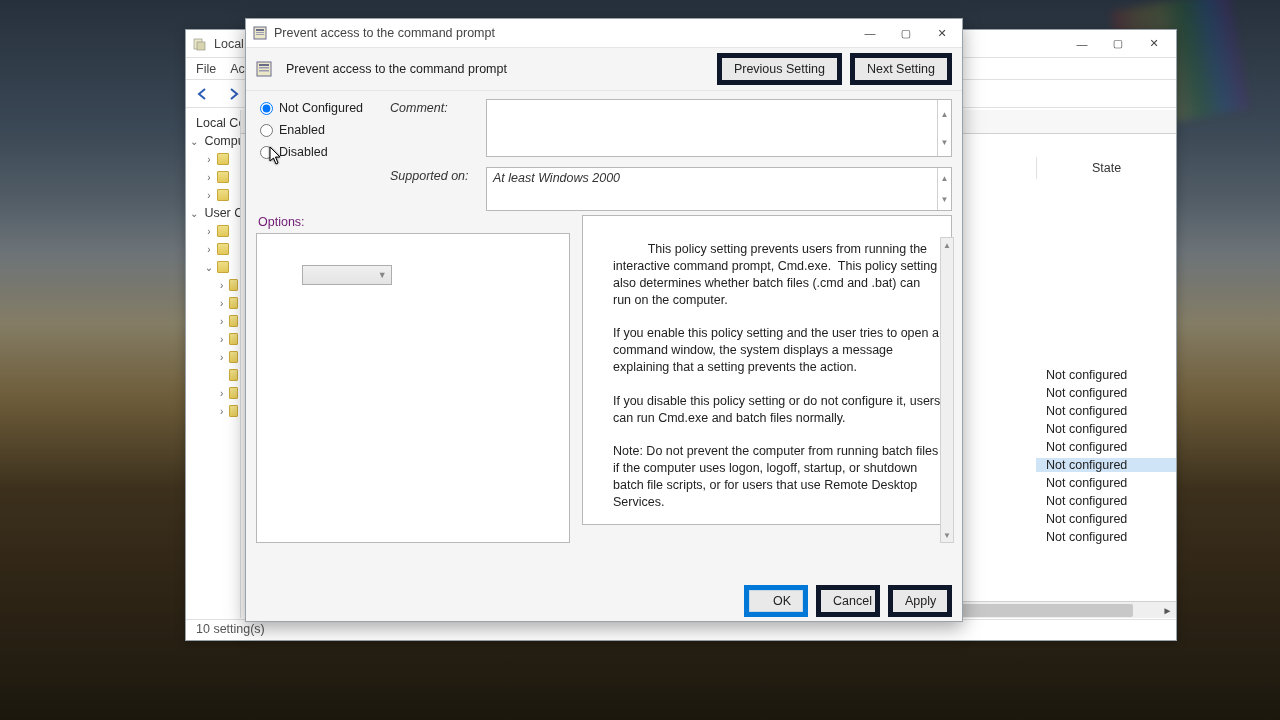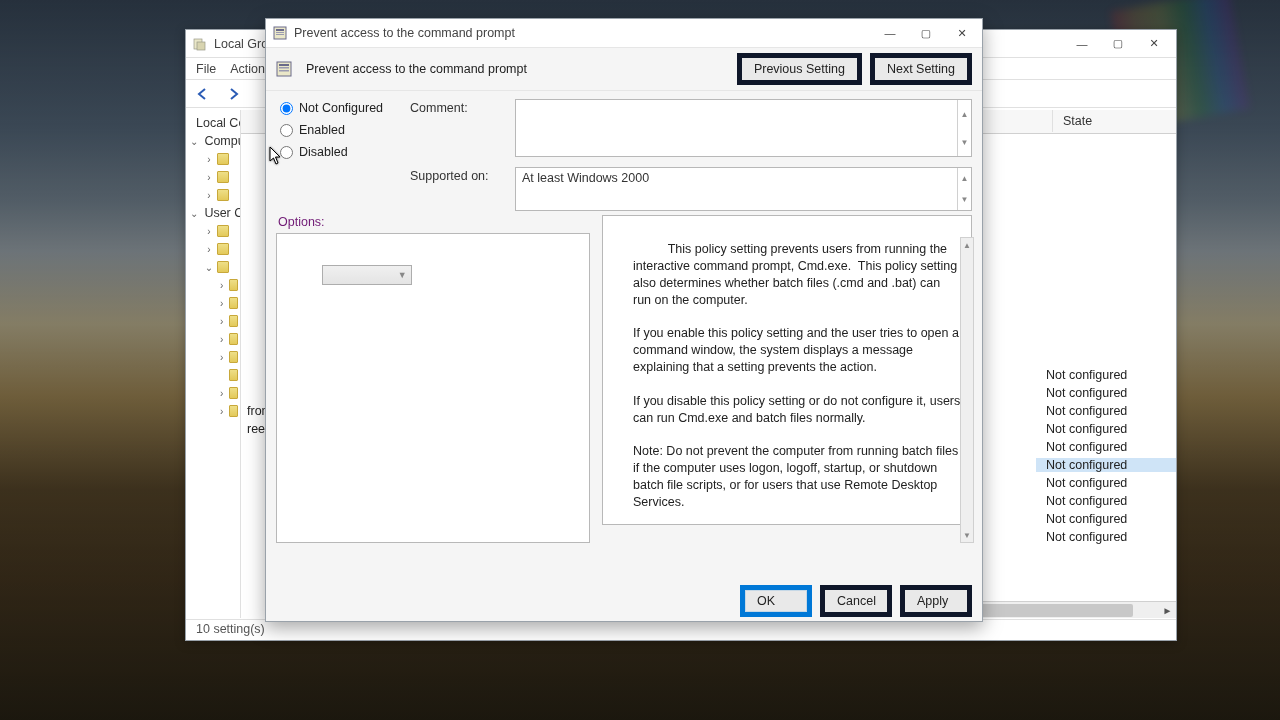--- a/index.html
+++ b/index.html
@@ -48,37 +48,37 @@
   .tree { width: 55px; border-right: 1px solid #e0e0e0; overflow: hidden; padding: 4px 2px 4px 4px; }
   .tree-row { display: flex; align-items: center; gap: 3px; height: 18px; white-space: nowrap; color: #333; }
   .tree-row .chev { width: 10px; text-align: center; color: #666; font-size: 10px; }
   .tree-icn { width: 12px; height: 12px; display: inline-block; }
   .icn-folder { background: linear-gradient(#eedf88, #e3c95a); border: 1px solid #c8a83a; border-radius: 1px; }
   .icn-root { background: radial-gradient(circle at 30% 30%, #8ec9f2, #2e7fbf); border-radius: 2px; }
   .icn-comp { background: linear-gradient(#bfd9ff, #7aa8e0); border-radius: 1px; }
   .icn-user { background: linear-gradient(#f0c080, #e0a860); border-radius: 50%; }
   .list { flex: 1; position: relative; }
   .list-header { position: absolute; top: 0; left: 0; right: 0; height: 24px; background: #f7f7f7; border-bottom: 1px solid #d0d0d0; display: flex; }
-  .col-state { position: absolute; right: 0; width: 124px; text-align: left; padding: 4px 10px; color: #333; border-left: 1px solid #e0e0e0; }
+  .col-state { position: absolute; right: 0; width: 140px; text-align: center; padding: 4px 10px; color: #333; border-left: 1px solid #e0e0e0; margin-top: 47px; }
   .list-rows { position: absolute; top: 24px; left: 0; right: 0; padding-top: 232px; }
   .lrow { height: 18px; display: flex; align-items: center; }
   .lrow .setting-cell { position: absolute; left: 0; right: 140px; padding-left: 6px; white-space: nowrap; overflow: hidden; }
   .lrow.sel .setting-cell { background: #cfe4f7; }
   .lrow .state-cell { position: absolute; right: 0; width: 140px; padding: 0 10px; }
   .lrow.sel .state-cell  { background: #cfe4f7; }
   .hscroll { position: absolute; bottom: 0; left: 55px; right: 0; height: 17px; background: #efefef; border-top: 1px solid #d0d0d0; }
   .hscroll .thumb { position: absolute; left: 2px; top: 2px; width: 70%; height: 13px; background: #c8c8c8; border-radius: 2px; }
   .hscroll .arrow { position: absolute; top: 0; width: 17px; height: 17px; display: flex; align-items: center; justify-content: center; color: #555; font-size: 10px; }
   .statusbar { position: absolute; left: 0; right: 0; bottom: 0; height: 21px; border-top: 1px solid #e0e0e0; padding: 2px 10px; color: #555; }
 
   
   .dlg {
     position: absolute;
     left: 245px; top: 18px; width: 718px; height: 604px;
-    background: #f5f5f5; border: 1px solid #9aa2aa; box-shadow: 0 6px 18px rgba(0,0,0,0.35); margin-left: 20px;
+    background: #f5f5f5; border: 1px solid #9aa2aa; box-shadow: 0 6px 18px rgba(0,0,0,0.35);
   }
   .dlg .d-title {
     height: 28px; background: #fff; display: flex; align-items: center; padding: 0 2px 0 6px;
   }
   .dlg .d-title .title-text { font-size: 12.5px; }
   .dlg .d-head {
     height: 44px; display: flex; align-items: center; padding: 0 10px; gap: 8px;
     border-top: 1px solid #e6e6e6; border-bottom: 1px solid #e6e6e6;
   }
   .dlg .d-head .policy-name { flex: 1; }
@@ -87,21 +87,21 @@
   }
   .btn.primary { border-color: #0078d7; box-shadow: inset 0 0 0 1px rgba(0,120,215,0.15); }
   .dlg .d-body { position: absolute; left: 0; right: 0; top: 74px; bottom: 42px; padding: 6px 10px 0 10px; }
 
   .state-radio { display: flex; flex-direction: column; gap: 8px; padding: 2px 0 10px 4px; width: 120px; }
   .radio-row { display: flex; align-items: center; gap: 6px; }
   .radio-row input { margin: 0; }
   .top-grid { display: flex; gap: 14px; }
   .left-col { width: 120px; }
   .right-col { flex: 1; display: flex; flex-direction: column; gap: 10px; }
-  .field-row { display: flex; gap: 19px; align-items: flex-start; }
+  .field-row { display: flex; gap: 10px; align-items: flex-start; font-style: italic; }
   .field-row .lbl { width: 86px; text-align: left; padding-top: 2px; color: #333; }
   .txtbox { flex: 1; background: #fff; border: 1px solid #b8b8b8; height: 58px; position: relative; }
   .txtbox.short { height: 44px; }
   .txtbox .inner { padding: 3px 6px; color: #333; }
   .spin { position: absolute; right: 0; top: 0; bottom: 0; width: 14px; border-left: 1px solid #d0d0d0; display: flex; flex-direction: column; }
   .spin div { flex: 1; display: flex; align-items: center; justify-content: center; font-size: 8px; color: #888; }
 
   .panels { display: flex; gap: 12px; margin-top: 4px; }
   .panel-col { flex: 1; display: flex; flex-direction: column; }
   .panel-col .plabel { padding: 0 0 4px 2px; color: #701a75; }
@@ -112,21 +112,21 @@
   .panel.options .opt-select {
     width: 90px; height: 20px; margin-top: 6px;
     border: 1px solid #adadad; background: linear-gradient(#f0f0f0, #e4e4e4);
     display: inline-flex; align-items: center; justify-content: flex-end; padding-right: 4px; color: #888;
   }
   .panel.help { font-size: 12.5px; padding-left: 30px; }
   .dlg-footer {
     position: absolute; left: 0; right: 0; bottom: 0; height: 40px;
     display: flex; align-items: center; justify-content: flex-end; gap: 8px; padding: 0 10px;
   }
-  .btn.wide { width: 72px; text-align: left; }
+  .btn.wide { width: 64px; text-align: right; }
 
   
   .cursor {
     position: absolute; left: 266px; top: 146px; width: 14px; height: 20px; pointer-events: none;
   }
   .cursor svg { filter: drop-shadow(0 0 1px rgba(0,0,0,0.6)); }
 </style>
 </head>
 <body>
 

